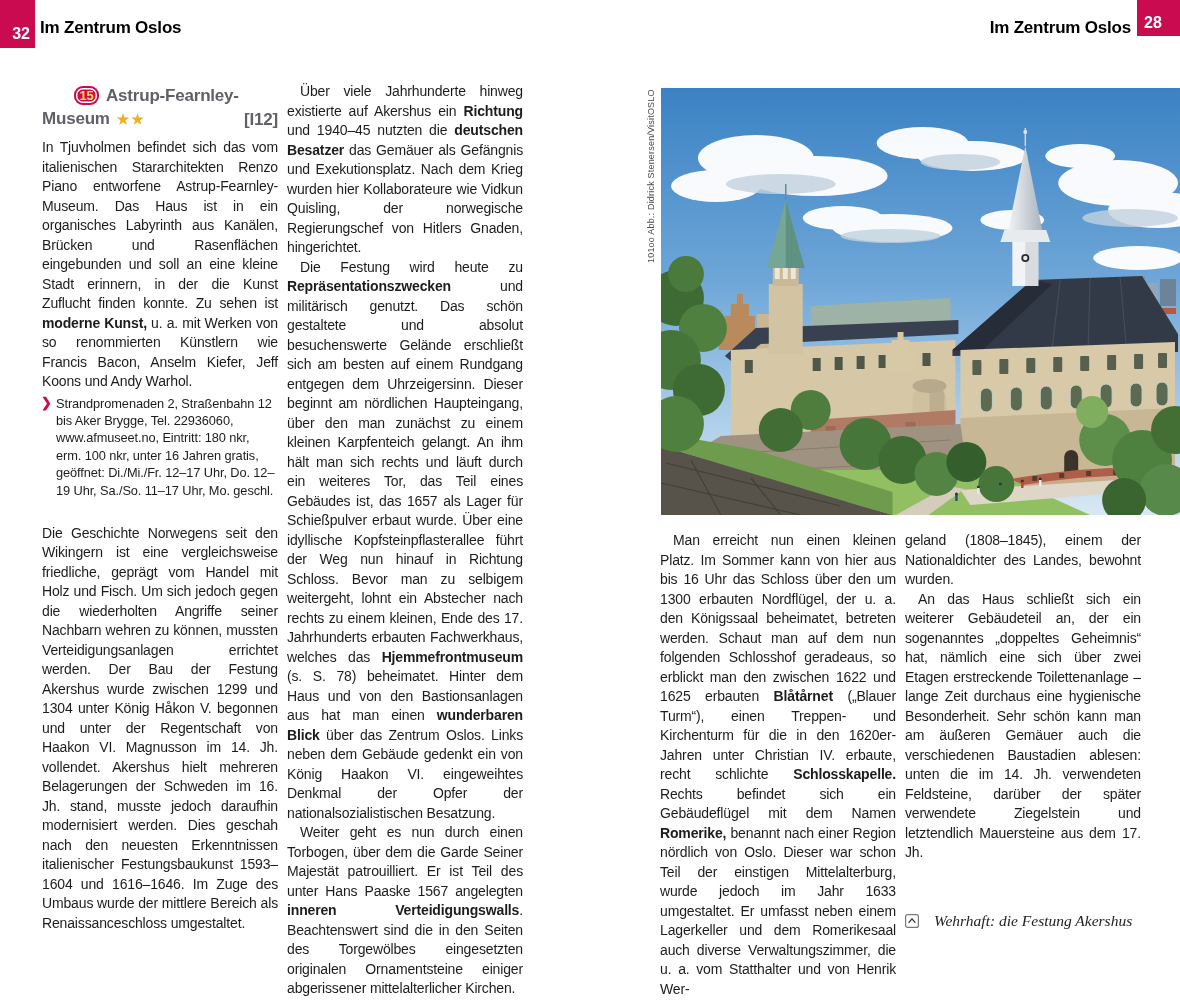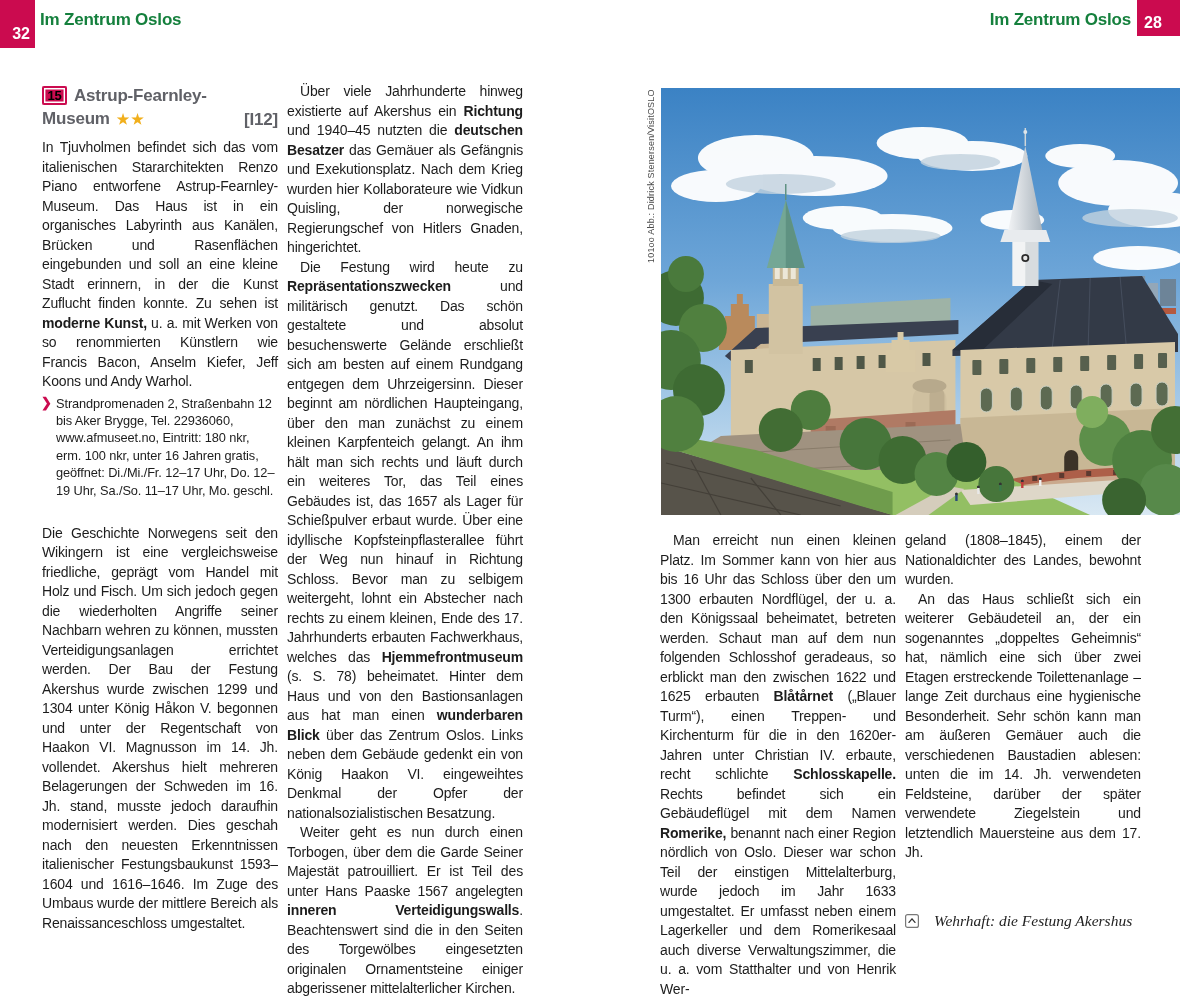--- a/index.html
+++ b/index.html
@@ -3,37 +3,37 @@
 <meta charset="utf-8">
 <style>
   html,body{margin:0;padding:0;background:#fff;}
   .page{position:relative;width:1180px;height:1000px;background:#fff;overflow:hidden;
         font-family:"Liberation Sans",sans-serif;color:#1c1c1c;}
   
   .corner{position:absolute;background:#cb0b4f;display:flex;align-items:flex-end;}
   .corner.left{left:0;top:0;width:35px;height:48px;justify-content:flex-end;padding:0 5px 6px 0;box-sizing:border-box;}
   .corner.right{right:0;top:0;width:43px;height:36px;justify-content:flex-start;padding:0 0 5px 7px;box-sizing:border-box;}
   .pagenum{color:#fff;font-weight:700;font-size:16px;line-height:1;}
-  .htitle{position:absolute;top:10px;font-weight:700;font-size:17px;color:#15803d;letter-spacing:-0.2px;text-align:right;}
+  .htitle{position:absolute;top:18px;font-weight:700;font-size:17px;color:#000000;letter-spacing:-0.2px;text-align:right;}
   .htitle.l{left:40px;} .htitle.r{right:49px;}
   
   .col{position:absolute;font-size:14px;line-height:19.5px;text-align:justify;hyphens:auto;-webkit-hyphens:auto;letter-spacing:-0.15px;}
   .col1{left:42px;top:84px;width:236px;}
   .col2{left:287px;top:82px;width:236px;}
   .col3{left:660px;top:531px;width:236px;}
   .col4{left:905px;top:531px;width:236px;}
   .para{margin:0;} .para.indent{text-indent:13px;}
   b{font-weight:700;}
   
   .entry-head{color:#606167;font-weight:700;font-size:17px;line-height:23px;letter-spacing:-0.2px;}
   .ehrow{display:flex;align-items:center;}
   .ehrow2{display:flex;align-items:center;justify-content:space-between;}
-  .badge{display:inline-flex;align-items:center;justify-content:center;min-width:25px;height:19px;border-radius:2px;
-         background:#cb0b4f;color:#000000;font-size:13px;font-weight:700;margin-right:7px;
-         box-shadow:inset 0 0 0 2px #cb0b4f, inset 0 0 0 3.4px #fff;}
+  .badge{display:inline-flex;align-items:center;justify-content:center;min-width:25px;height:19px;border-radius:9px;
+         background:#cb0b4f;color:#fde047;font-size:13px;font-weight:700;margin-right:7px;
+         box-shadow:inset 0 0 0 2px #cb0b4f, inset 0 0 0 3.4px #fff;margin-left:32px;}
   .stars{color:#f1af1c;font-size:14px;letter-spacing:2px;margin-left:7px;white-space:nowrap;}
   .grid-ref{color:#606167;}
   .child-icon{margin-left:5px;vertical-align:-2px;}
   .entry-body{margin-top:7px;}
   .entry16{margin-top:25px;}
   
   .details{position:relative;margin-top:3px;padding-left:14px;font-size:12.8px;line-height:17.4px;text-align:left;letter-spacing:-0.1px;}
   .chev{position:absolute;left:-1px;top:-1px;color:#cb0b4f;font-weight:700;font-size:13px;}
   
   .photo-wrap{position:absolute;left:661px;top:88px;width:519px;height:427px;}

